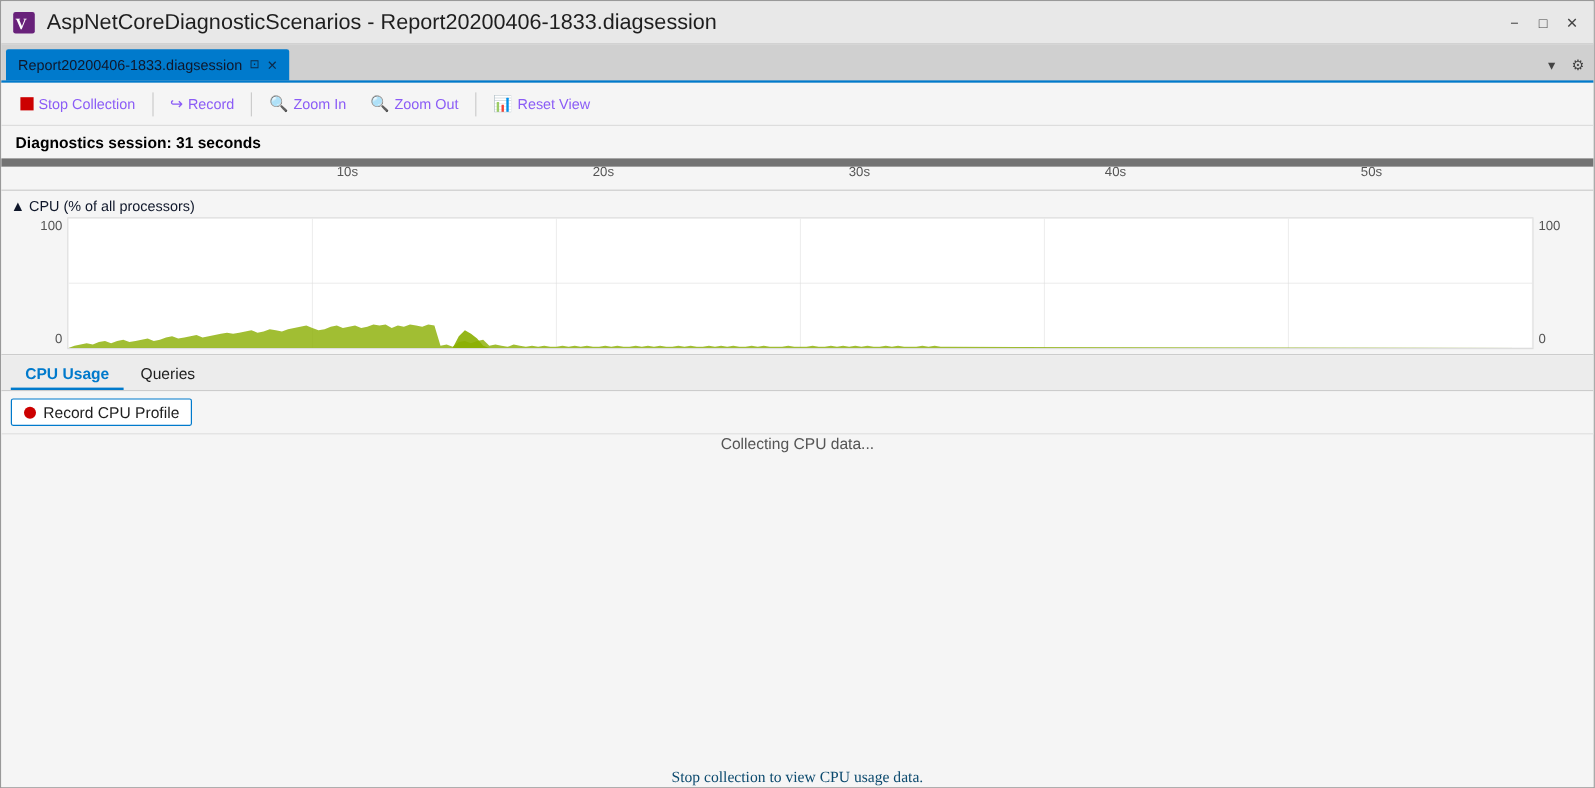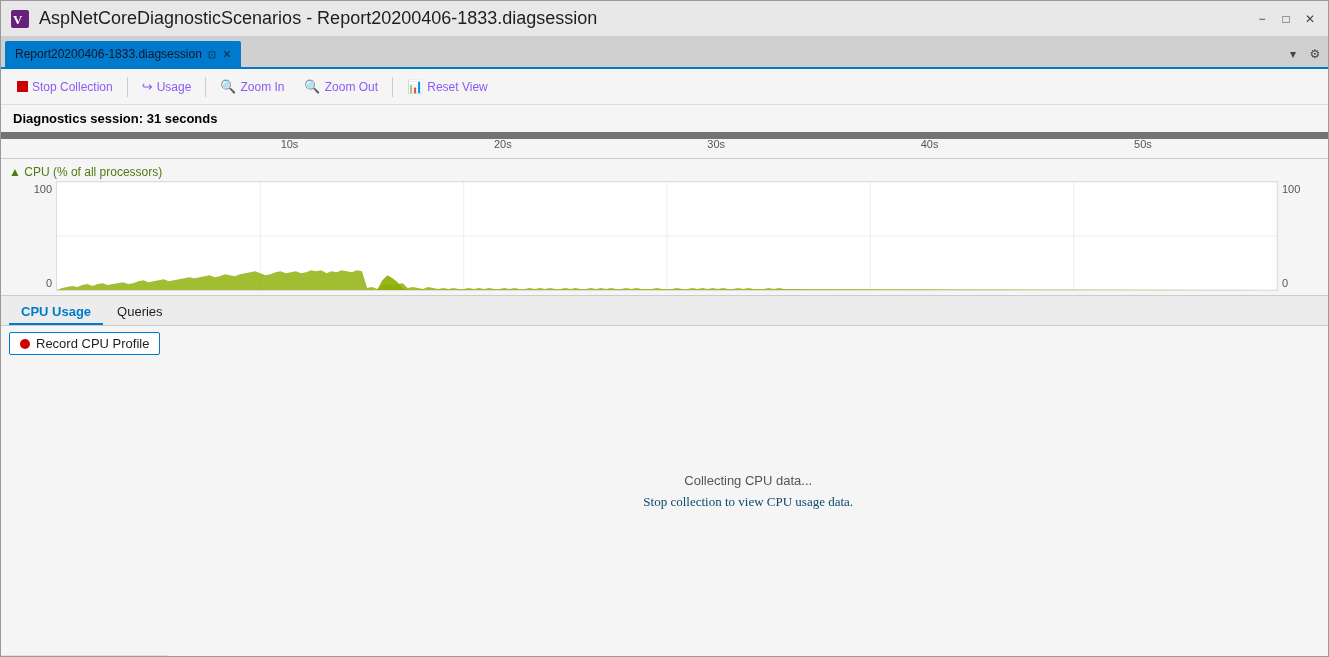--- a/index.html
+++ b/index.html
@@ -175,21 +175,21 @@
 
     
     .cpu-chart-container {
       display: flex;
       flex-direction: column;
       padding: 4px 0;
     }
     .cpu-chart-title {
       padding: 2px 8px;
       font-size: 12px;
-      color: #4d7c0f;
+      color: #0f172a;
       display: flex;
       align-items: center;
       gap: 4px;
     }
     .cpu-chart-body {
       display: flex;
       height: 110px;
     }
     .cpu-y-left {
       width: 55px;
@@ -244,20 +244,21 @@
     }
     .bottom-tab.active {
       border-bottom: 2px solid #007acc;
       color: #007acc;
       font-weight: bold;
     }
 
     .bottom-content {
       flex: 1;
       display: flex;
+      flex-direction: column;
       overflow: hidden;
     }
 
     
     .record-cpu-row {
       padding: 6px 8px;
       background: #f5f5f5;
       border-bottom: 1px solid #e0e0e0;
       flex-shrink: 0;
     }
@@ -279,21 +280,21 @@
       border-radius: 50%;
       background: #cc0000;
     }
 
     
     .center-message {
       flex: 1;
       display: flex;
       flex-direction: column;
       align-items: center;
-      justify-content: center;
+      justify-content: space-between;
       gap: 6px;
       color: #555;
       font-size: 13px;
     }
     .center-message-link {
       color: #0c4a6e;
       cursor: pointer;
       text-decoration: none;
       font-family: Liberation Serif, serif;
     }
@@ -337,21 +338,21 @@
 </div>
 
 <div class="toolbar">
   <button class="toolbar-btn">
     <span class="stop-icon"></span>
     <span>Stop Collection</span>
   </button>
   <div class="toolbar-separator"></div>
   <button class="toolbar-btn">
     <span style="font-size:13px;">↪</span>
-    <span>Usage</span>
+    <span>Record</span>
   </button>
   <div class="toolbar-separator"></div>
   <button class="toolbar-btn">
     <span style="font-size:13px;">🔍</span>
     <span>Zoom In</span>
   </button>
   <button class="toolbar-btn">
     <span style="font-size:13px;">🔍</span>
     <span>Zoom Out</span>
   </button>

